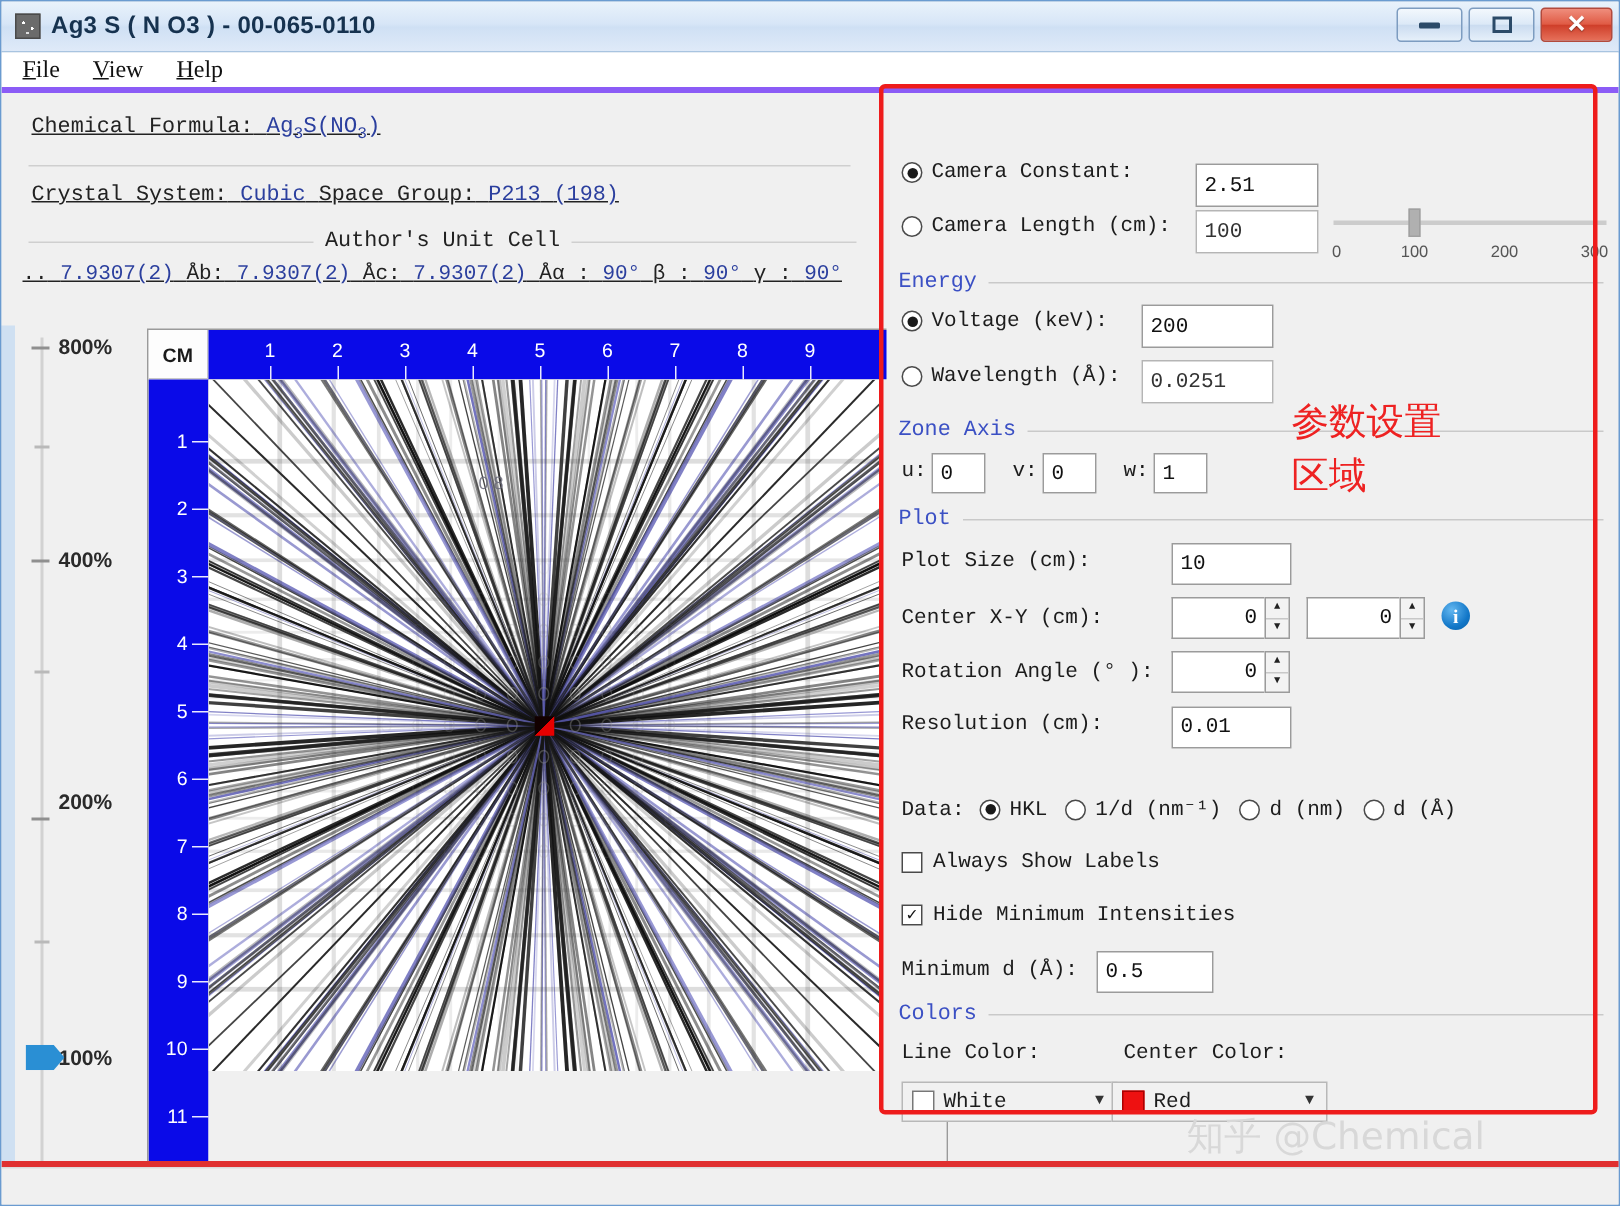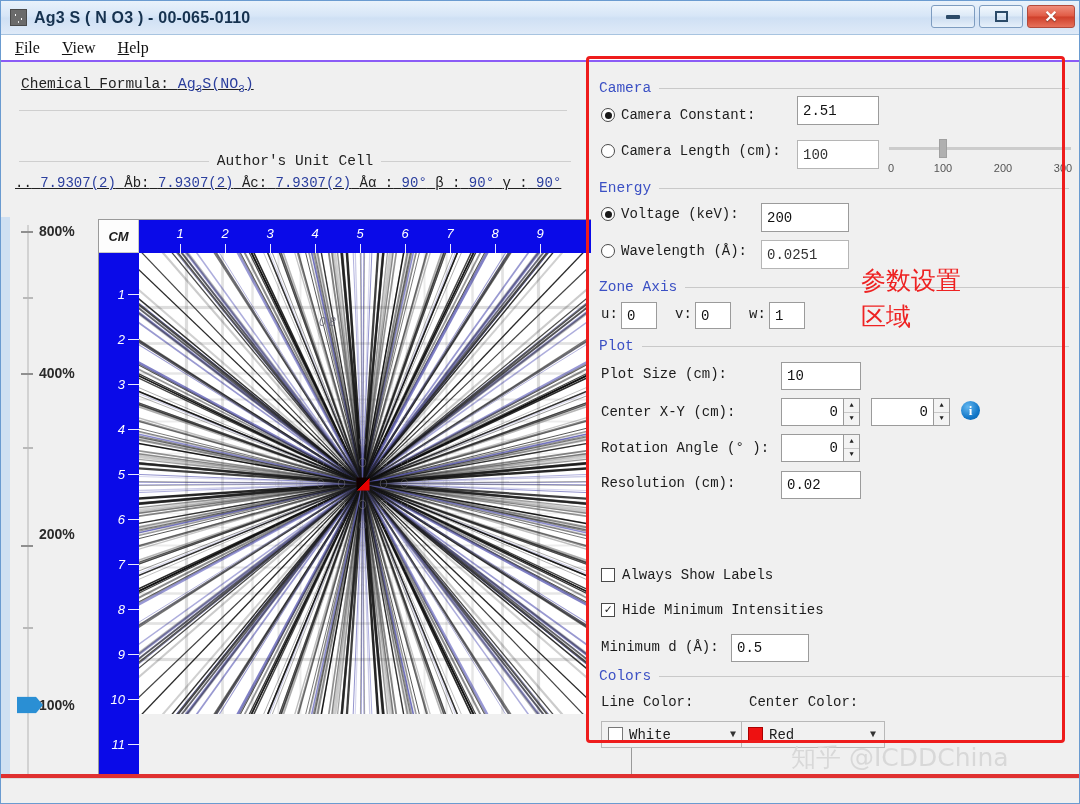--- a/index.html
+++ b/index.html
@@ -52,21 +52,21 @@
     background: linear-gradient(to bottom, #ef8d7c 0%, #e05b45 48%, #cf3f2a 52%, #e6705a 100%);
   }
   .glyph-min { width: 14px; height: 4px; background: #2b4a68; border-radius: 1px; }
   .glyph-max { width: 13px; height: 11px; border: 2px solid #2b4a68; }
   .glyph-close { color: #fff; font-size: 16px; font-weight: bold; line-height: 1; text-shadow: 0 1px 1px rgba(0,0,0,.4); }
 
   
   .menubar {
     position: absolute; left: 0; top: 34px; width: 1080px; height: 27px;
     background: #ffffff;
-    border-bottom: 2px solid #8b5cf6;
+    border-bottom: 4px solid #8b5cf6;
     display: flex; align-items: center; padding-left: 14px; gap: 22px;
   }
   .menu-item {
     font-family: "Liberation Serif", serif;
     font-size: 16px; color: #111; cursor: pointer;
   }
   .menu-item u { text-decoration: underline; }
 
   
   .info-area {
@@ -105,21 +105,21 @@
     position: absolute; left: 2px; width: 26px; height: 17px;
     background: #2a8fd4;
     clip-path: polygon(0 0, 72% 0, 100% 50%, 72% 100%, 0 100%);
     transform: translateY(-50%);
     cursor: pointer;
   }
 
   
   .viewport {
     position: absolute; left: 97px; top: 218px; width: 534px; height: 568px;
-    background: #f0f0f0; border: 1px solid #9a9a9a; overflow: hidden; font-style: italic;
+    background: #f0f0f0; border: 1px solid #9a9a9a; overflow: hidden;
   }
   .cm-corner {
     position: absolute; left: 0; top: 0; width: 40px; height: 33px;
     background: #fdfdfd; border-right: 1px solid #c8c8c8; border-bottom: 1px solid #c8c8c8;
     display: flex; align-items: center; justify-content: center;
     font-size: 13px; font-weight: bold; color: #1a1a1a;
   }
   .ruler-h {
     position: absolute; left: 40px; top: 0; right: 0; height: 33px;
     background: #0a0ae8;
@@ -291,20 +291,27 @@
   <div class="left-edge"></div>
 
   <div class="info-area">
     <div class="formula-row info-line">
       <span>Chemical Formula:</span>
       <span class="blue" style="font-size:15px">
         Ag<sub>3</sub>S(NO<sub>3</sub>)
       </span>
     </div>
     <div class="hr1"></div>
+    <div class="crystal-row info-line">
+      <span>Crystal System:</span>
+      <span class="blue">Cubic</span>
+      <span>Space Group:</span>
+      <span class="blue">P213</span>
+      <span class="blue">(198)</span>
+    </div>
     <div class="authorcell-wrap">
       <div class="ln"></div>
       <div class="lbl">Author's Unit Cell</div>
       <div class="ln"></div>
     </div>
     <div class="cell-row info-line">
       <span>..</span>
       <span class="blue">7.9307(2)</span>
       <span>Å</span><span>b:</span>
       <span class="blue">7.9307(2)</span>
@@ -1039,31 +1046,25 @@
             </g>
         </svg>
         <div class="hkl-label" style="left:180px; top:62px">0 8</div>
         <div class="center-dot"></div>
       </div>
     </div>
   </div>
 
   <div class="params">
 
-    <div class="grp" style="top:16px">
-      <div class="grp-head">
-          <div class="t">Camera</div>
-          <div class="ln"></div>
-        </div>
-    </div>
     <div class="row" style="left:10px; top:44px">
       <span class="radio on"></span>
       <span class="lbl">Camera Constant:</span>
     </div>
-    <div class="tb" style="position:absolute; left:206px; top:33px; width:82px; height:29px">2.51</div>
+    <div class="tb" style="position:absolute; left:206px; top:46px; width:82px; height:29px">2.51</div>
 
     <div class="row" style="left:10px; top:80px">
       <span class="radio"></span>
       <span class="lbl">Camera Length (cm):</span>
     </div>
     <div class="tb grey" style="position:absolute; left:206px; top:77px; width:82px; height:29px">100</div>
 
     <div class="slider-wrap" style="left:298px; top:76px; width:190px; height:40px">
       <div class="slider-track"></div>
       <div class="slider-knob" style="left:50px"></div>
@@ -1147,22 +1148,33 @@
       <div class="tb right" style="width:62px; height:28px">0</div>
       <div class="spinbtns">
           <div>▲</div>
           <div>▼</div>
         </div>
     </div>
 
     <div class="row" style="left:10px; top:412px">
       <span class="lbl">Resolution (cm):</span>
     </div>
-    <div class="tb" style="position:absolute; left:190px; top:408px; width:80px; height:28px">0.02</div>
-
+    <div class="tb" style="position:absolute; left:190px; top:408px; width:80px; height:28px">0.01</div>
+
+    <div class="row" style="left:10px; top:468px">
+      <span class="lbl" style="margin-right:10px">Data:</span>
+      <span class="radio on"></span>
+      <span class="lbl" style="margin-right:12px">HKL</span>
+      <span class="radio"></span>
+      <span class="lbl" style="margin-right:12px">1/d (nm⁻¹)</span>
+      <span class="radio"></span>
+      <span class="lbl" style="margin-right:12px">d (nm)</span>
+      <span class="radio"></span>
+      <span class="lbl">d (Å)</span>
+    </div>
 
     <div class="row" style="left:10px; top:504px">
       <span class="chk"></span>
       <span class="lbl">Always Show Labels</span>
     </div>
     <div class="row" style="left:10px; top:539px">
       <span class="chk">✓</span>
       <span class="lbl">Hide Minimum Intensities</span>
     </div>
     <div class="row" style="left:10px; top:576px">
@@ -1192,18 +1204,18 @@
       <span class="ctext">Red</span>
       <span class="caret">▼</span>
     </div>
   </div>
 
   <div class="redbox"></div>
 
   <div class="cn-note">参数设置
 区域</div>
 
-  <div class="watermark">知乎 @ICDDChina</div>
+  <div class="watermark">知乎 @Chemical</div>
 
   <div class="redline"></div>
   <div class="bottom-strip"></div>
 
 </div>
 
 </body></html>

